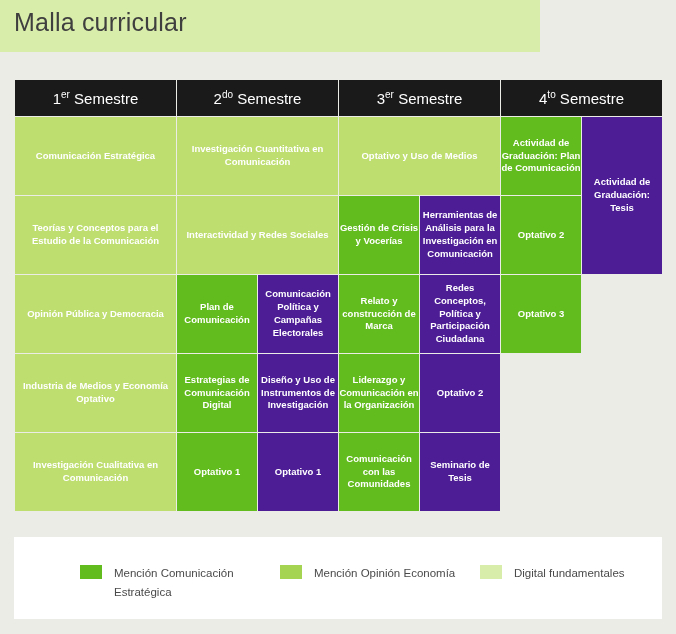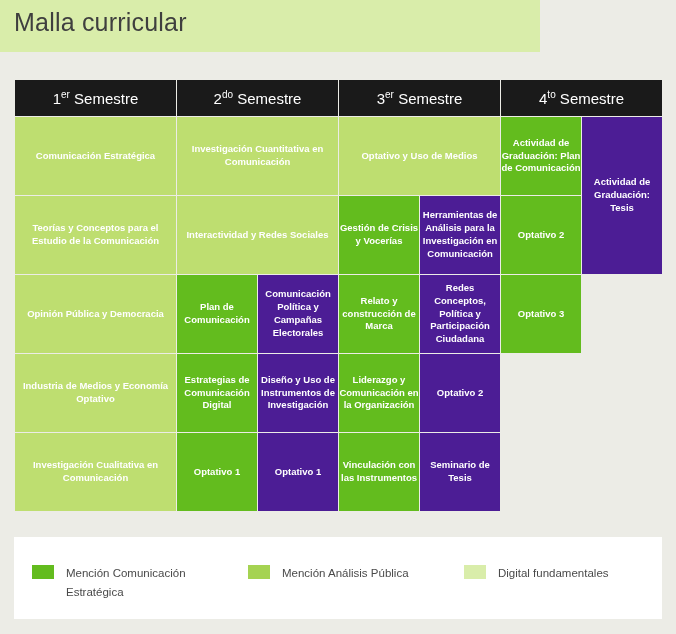--- a/index.html
+++ b/index.html
@@ -93,20 +93,21 @@
     position: absolute;
     left: 14px;
     top: 537px;
     width: 648px;
     height: 82px;
     background: #ffffff;
     display: flex;
     align-items: flex-start;
     padding-top: 27px;
     box-sizing: border-box;
+    padding-left: 48px;
   }
   .legend-item {
     display: flex;
     align-items: flex-start;
     width: 33.33%;
     padding-left: 18px;
     box-sizing: border-box;
   }
   .swatch {
     width: 22px;
@@ -182,37 +183,37 @@
           <td class="cell opinion">Diseño y Uso de Instrumentos de Investigación</td>
           <td class="cell estrategica">Liderazgo y Comunicación en la Organización</td>
           <td class="cell opinion">Optativo 2</td>
           <td class="cell empty"></td>
           <td class="cell empty"></td>
         </tr>
         <tr>
           <td class="cell fund">Investigación Cualitativa en Comunicación</td>
           <td class="cell estrategica">Optativo 1</td>
           <td class="cell opinion">Optativo 1</td>
-          <td class="cell estrategica">Vinculación con las Instrumentos</td>
+          <td class="cell estrategica">Comunicación con las Comunidades</td>
           <td class="cell opinion">Seminario de Tesis</td>
           <td class="cell empty"></td>
           <td class="cell empty"></td>
         </tr>
       </tbody>
     </table>
   </div>
 
   <div class="legend">
     <div class="legend-item">
       <span class="swatch sw-estrategica"></span>
       <span class="legend-label">Mención Comunicación Estratégica</span>
     </div>
     <div class="legend-item">
       <span class="swatch sw-opinion"></span>
-      <span class="legend-label">Mención Análisis Pública</span>
+      <span class="legend-label">Mención Opinión Economía</span>
     </div>
     <div class="legend-item">
       <span class="swatch sw-fund"></span>
       <span class="legend-label">Digital fundamentales</span>
     </div>
   </div>
 
 </div>
 
 </body></html>

